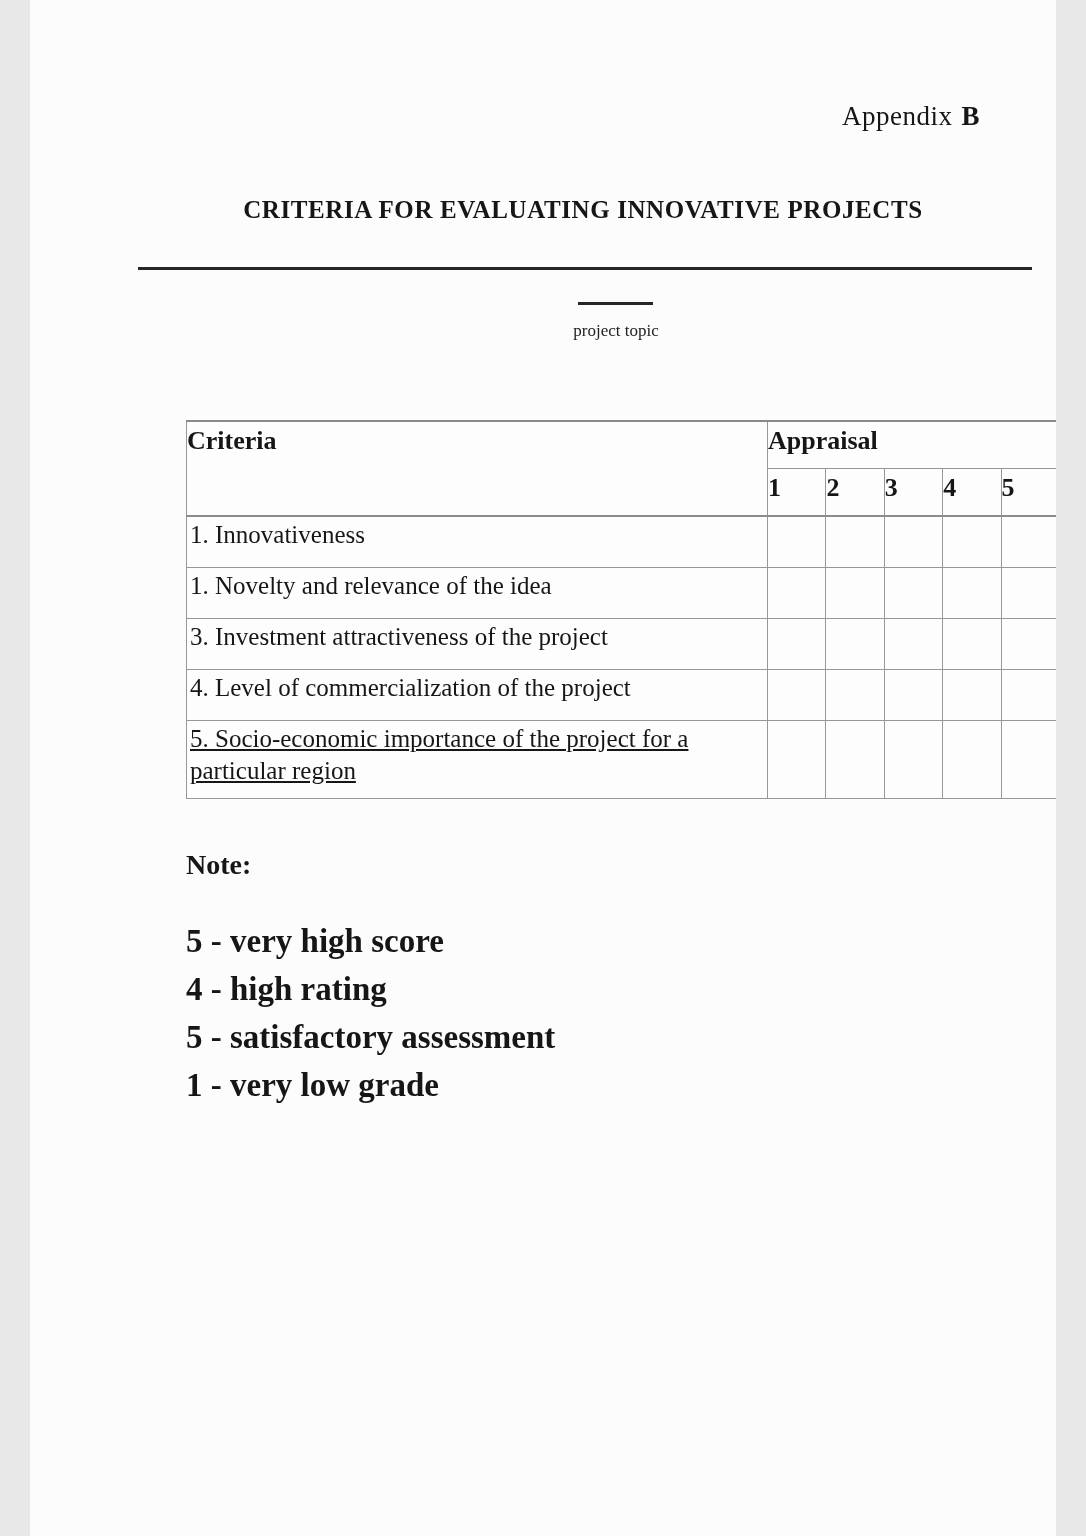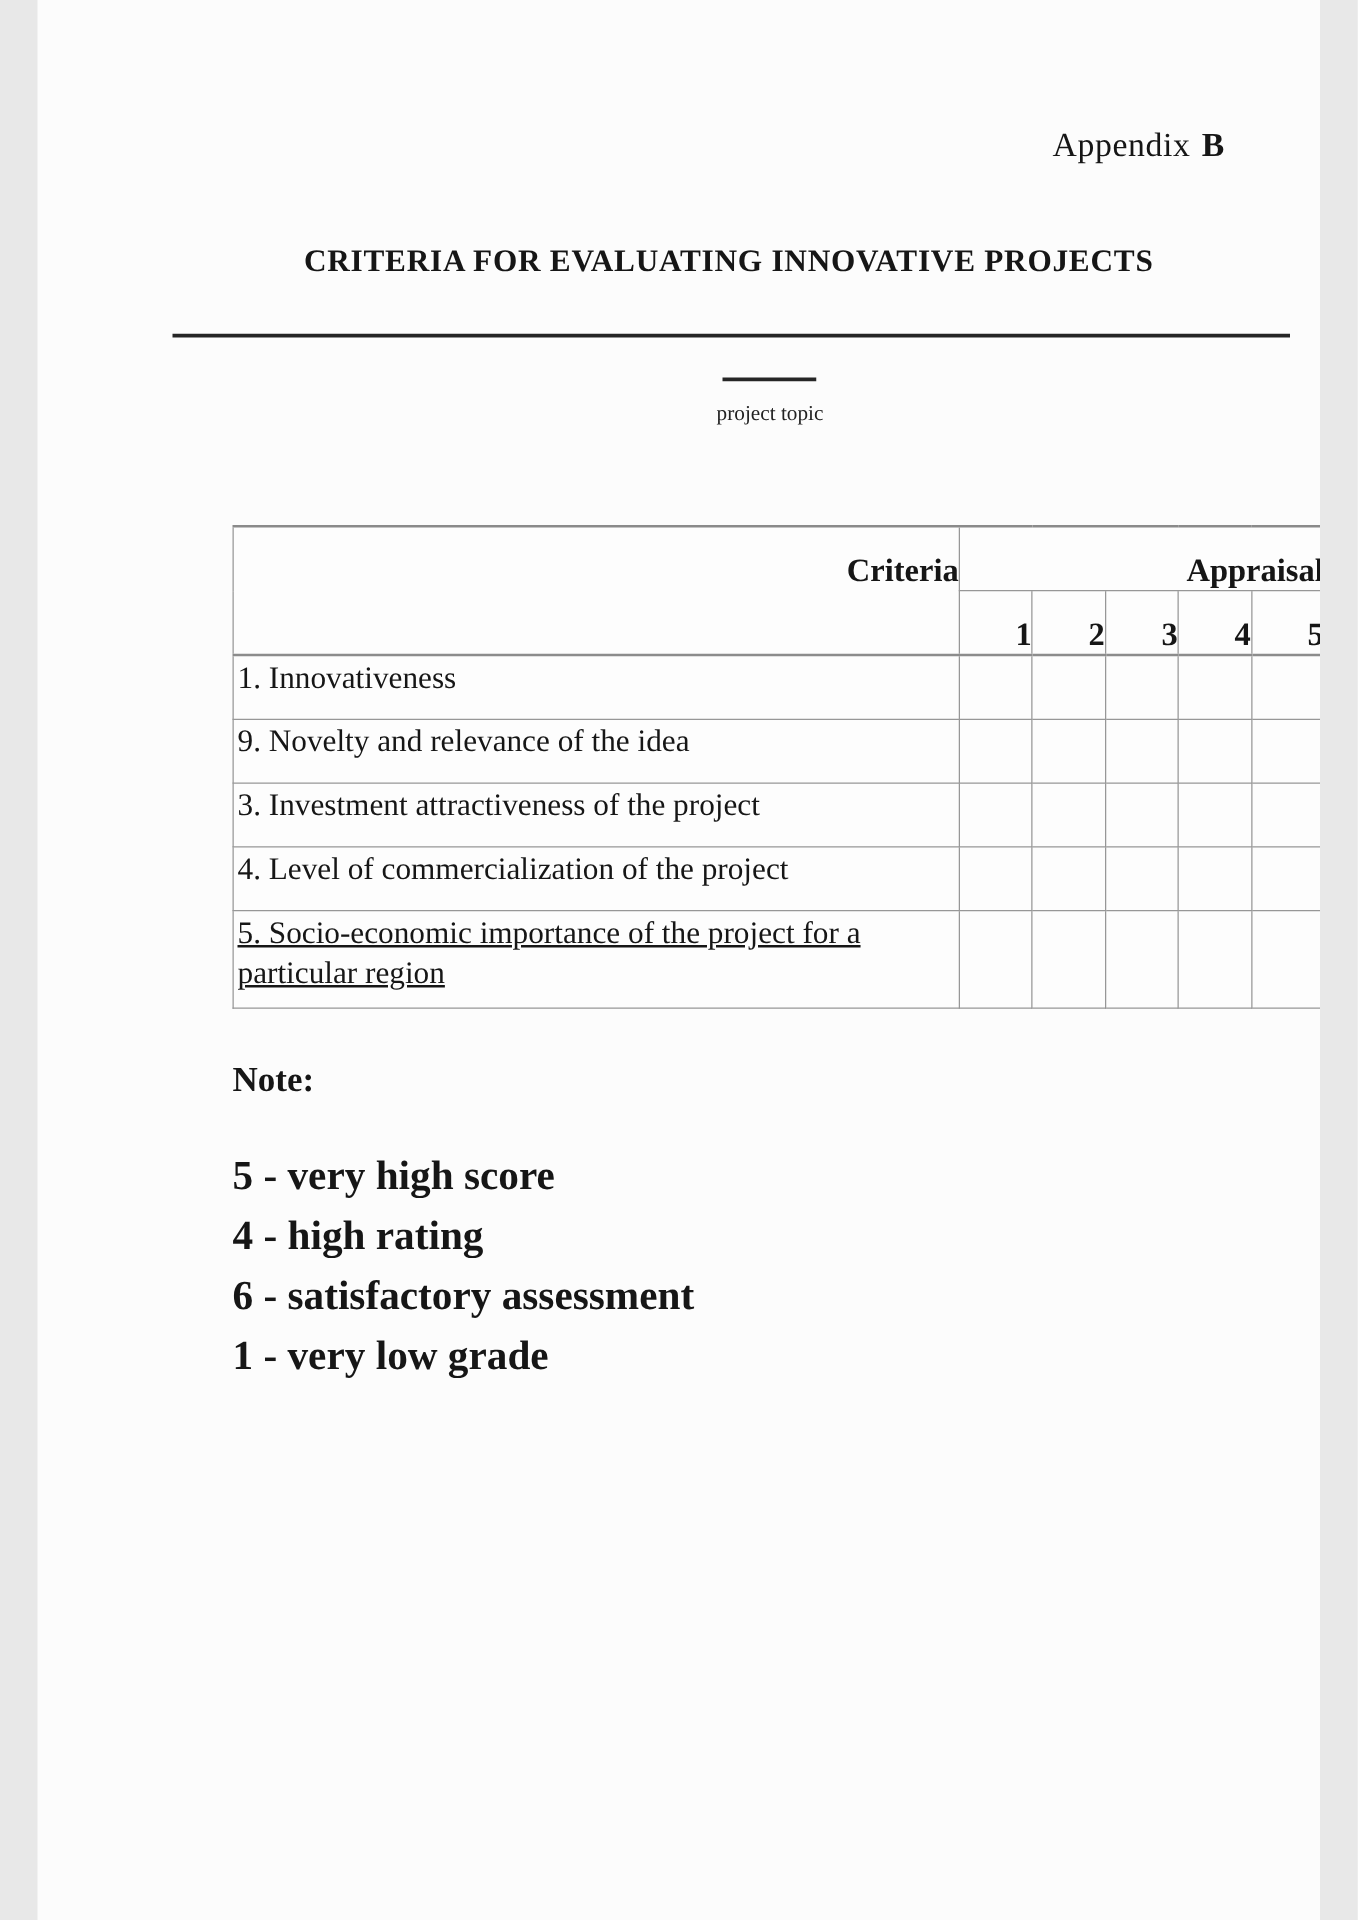--- a/index.html
+++ b/index.html
@@ -80,23 +80,23 @@
     border: 1px solid #979797;
     padding: 0;
     background: #fdfdfd;
   }
   .criteria-table thead tr:first-child th {
     border-top: 2px solid #8a8a8a;
   }
   .criteria-table thead th {
     font-size: 26px;
     font-weight: bold;
-    text-align: right;
+    text-align: left;
     vertical-align: top;
-    padding-top: 20px;
+    padding-top: 4px;
   }
   .criteria-table tr.hdr-1 { height: 47px; }
   .criteria-table tr.hdr-2 { height: 48px; }
   .criteria-table tbody tr:first-child td {
     border-top: 2px solid #8c8c8c;
   }
   .criteria-table td.criterion {
     font-size: 25px;
     text-align: left;
     vertical-align: top;
@@ -166,21 +166,21 @@
     <tbody>
       <tr class="r-std">
         <td class="criterion">1. Innovativeness</td>
         <td class="score-cell"></td>
         <td class="score-cell"></td>
         <td class="score-cell"></td>
         <td class="score-cell"></td>
         <td class="score-cell"></td>
       </tr>
       <tr class="r-std">
-        <td class="criterion">9. Novelty and relevance of the idea</td>
+        <td class="criterion">1. Novelty and relevance of the idea</td>
         <td class="score-cell"></td>
         <td class="score-cell"></td>
         <td class="score-cell"></td>
         <td class="score-cell"></td>
         <td class="score-cell"></td>
       </tr>
       <tr class="r-std">
         <td class="criterion">3. Investment attractiveness of the project</td>
         <td class="score-cell"></td>
         <td class="score-cell"></td>
@@ -205,17 +205,17 @@
         <td class="score-cell"></td>
       </tr>
     </tbody>
   </table>
 
   <div class="note-heading">Note:</div>
 
   <div class="note-list">
     <div class="note-item">5 - very high score</div>
     <div class="note-item">4 - high rating</div>
-    <div class="note-item">6 - satisfactory assessment</div>
+    <div class="note-item">5 - satisfactory assessment</div>
     <div class="note-item">1 - very low grade</div>
   </div>
 
 </div>
 
 </body></html>

